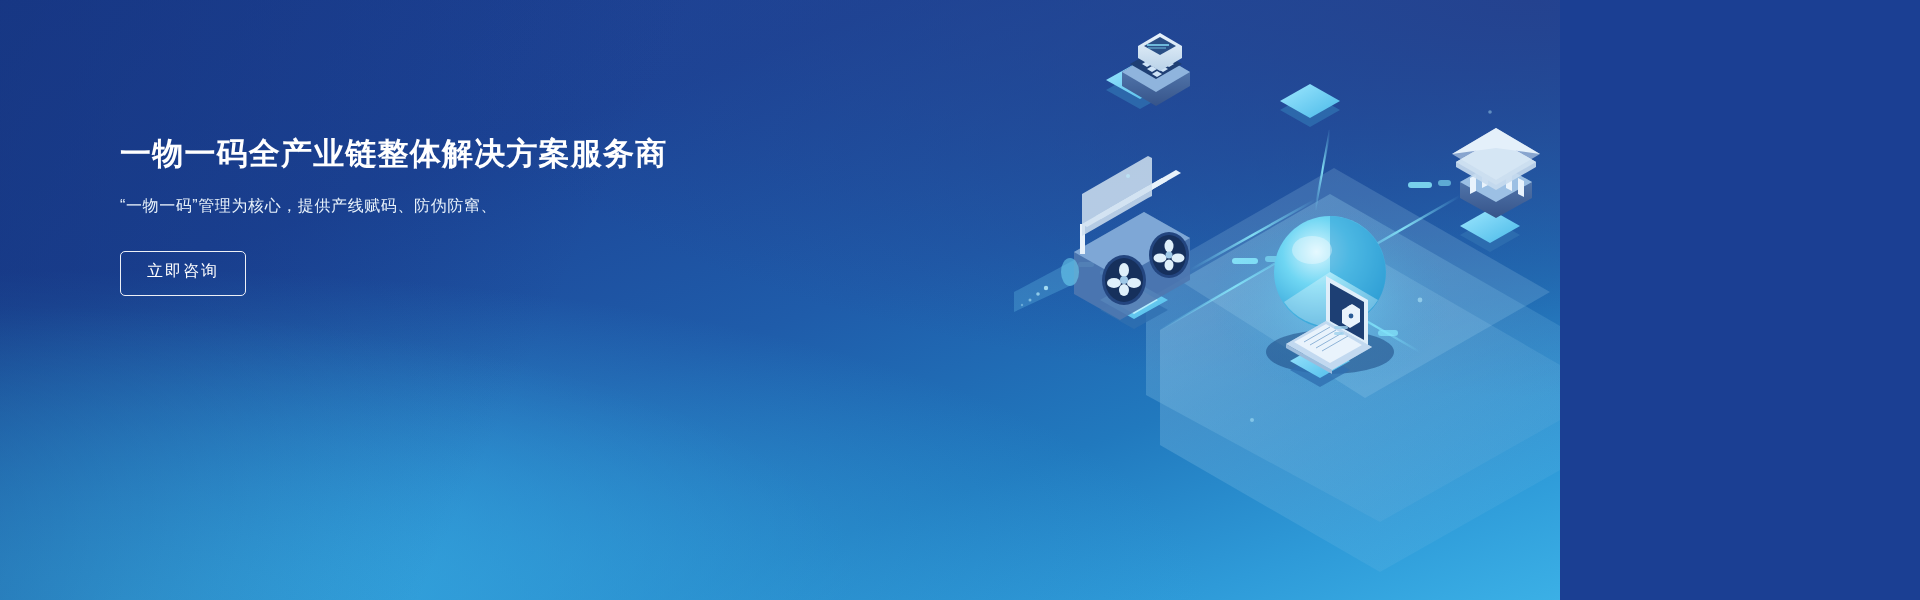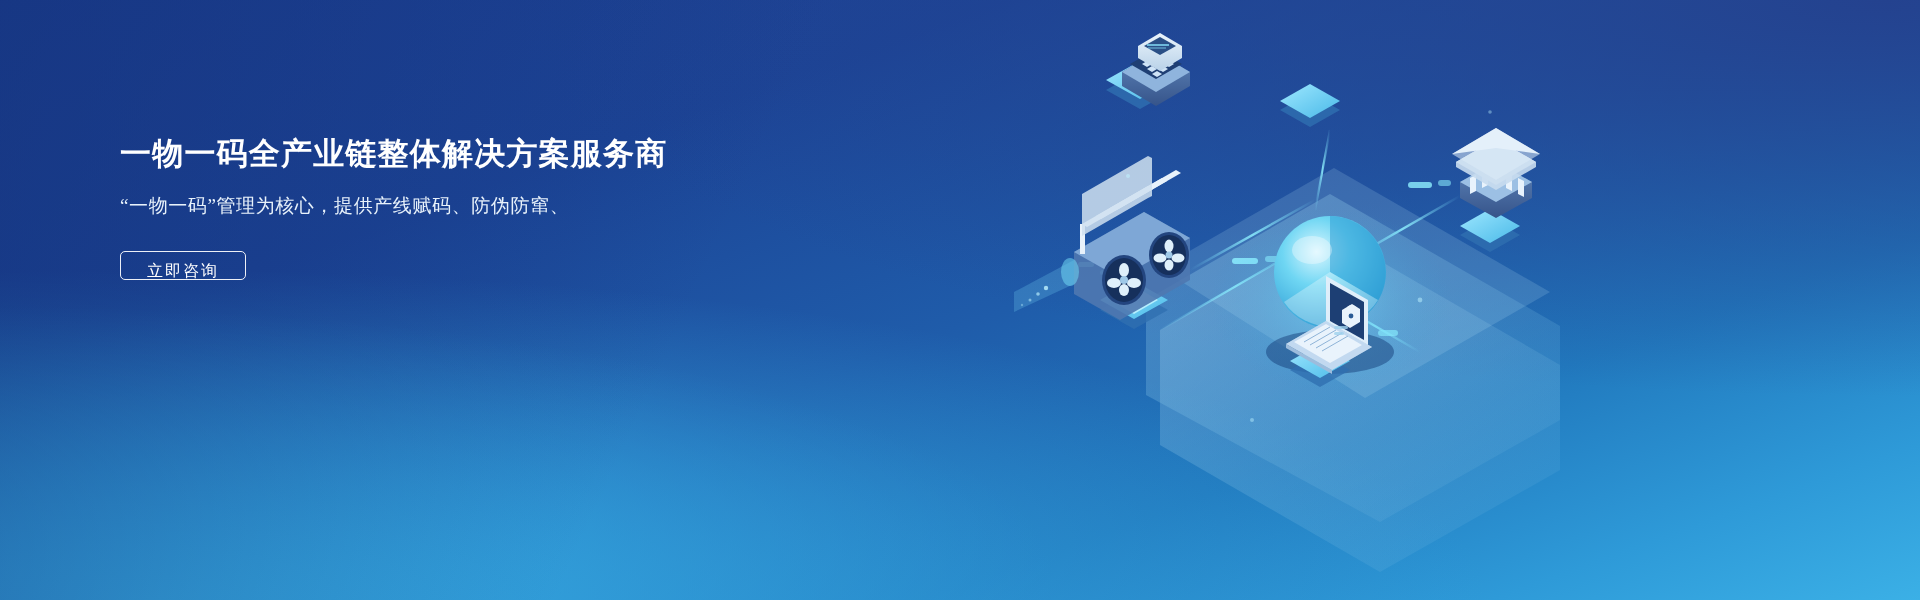--- a/index.html
+++ b/index.html
@@ -2,47 +2,46 @@
 <html><head>
 <meta charset="utf-8">
 <style>
   html,body{margin:0;padding:0;}
   body{
     width:1920px;height:600px;overflow:hidden;
     font-family:"Liberation Sans","DejaVu Sans",sans-serif;
     background:#1b3f93;
   }
   .banner{
-    position:relative;width:1920px;height:600px;overflow:hidden;
+    position:relative;width:1560px;height:600px;overflow:hidden;
     background:
       radial-gradient(120% 95% at 8% 100%, #35a8e0 0%, rgba(53,168,224,0) 58%),
       radial-gradient(110% 90% at 0% 96%, #2b96d8 0%, rgba(43,150,216,0) 50%),
       radial-gradient(130% 120% at 98% 0%, #24428f 0%, rgba(36,66,143,0) 55%),
       linear-gradient(160deg,#1d3f92 0%,#1c4496 28%,#1f5caa 52%,#2179be 72%,#2e9ad8 88%,#3bb0e6 100%);
-    font-family: Liberation Serif, serif;
   }
   .bg-sheen{
     position:absolute;inset:0;
     background:linear-gradient(115deg,rgba(18,48,120,.55) 0%,rgba(18,48,120,0) 38%);
     pointer-events:none;
   }
 
   
   .copy{position:absolute;left:120px;top:132px;width:700px;}
   .headline{
     font-size:31px;font-weight:bold;color:#ffffff;letter-spacing:1.2px;
     line-height:44px;margin:0 0 14px 0;white-space:nowrap;
   }
   .subline{
-    font-size:19px;color:#e8f2fb;line-height:31px;letter-spacing:.6px;
+    font-size:16px;color:#e8f2fb;line-height:31px;letter-spacing:.6px;
     margin:0;white-space:nowrap;
   }
   .cta{
     display:inline-block;margin-top:30px;
-    padding:11px 26px 0 26px;
+    padding:11px 26px 16px 26px;
     border:1px solid rgba(255,255,255,.92);
     border-radius:5px;background:transparent;color:#ffffff;
     font-size:16px;letter-spacing:2px;line-height:1;cursor:pointer;
     font-family:inherit;
   }
 
   
   .art{position:absolute;left:860px;top:0;width:700px;height:600px;}
   .art svg{display:block;width:700px;height:600px;}
 </style>

